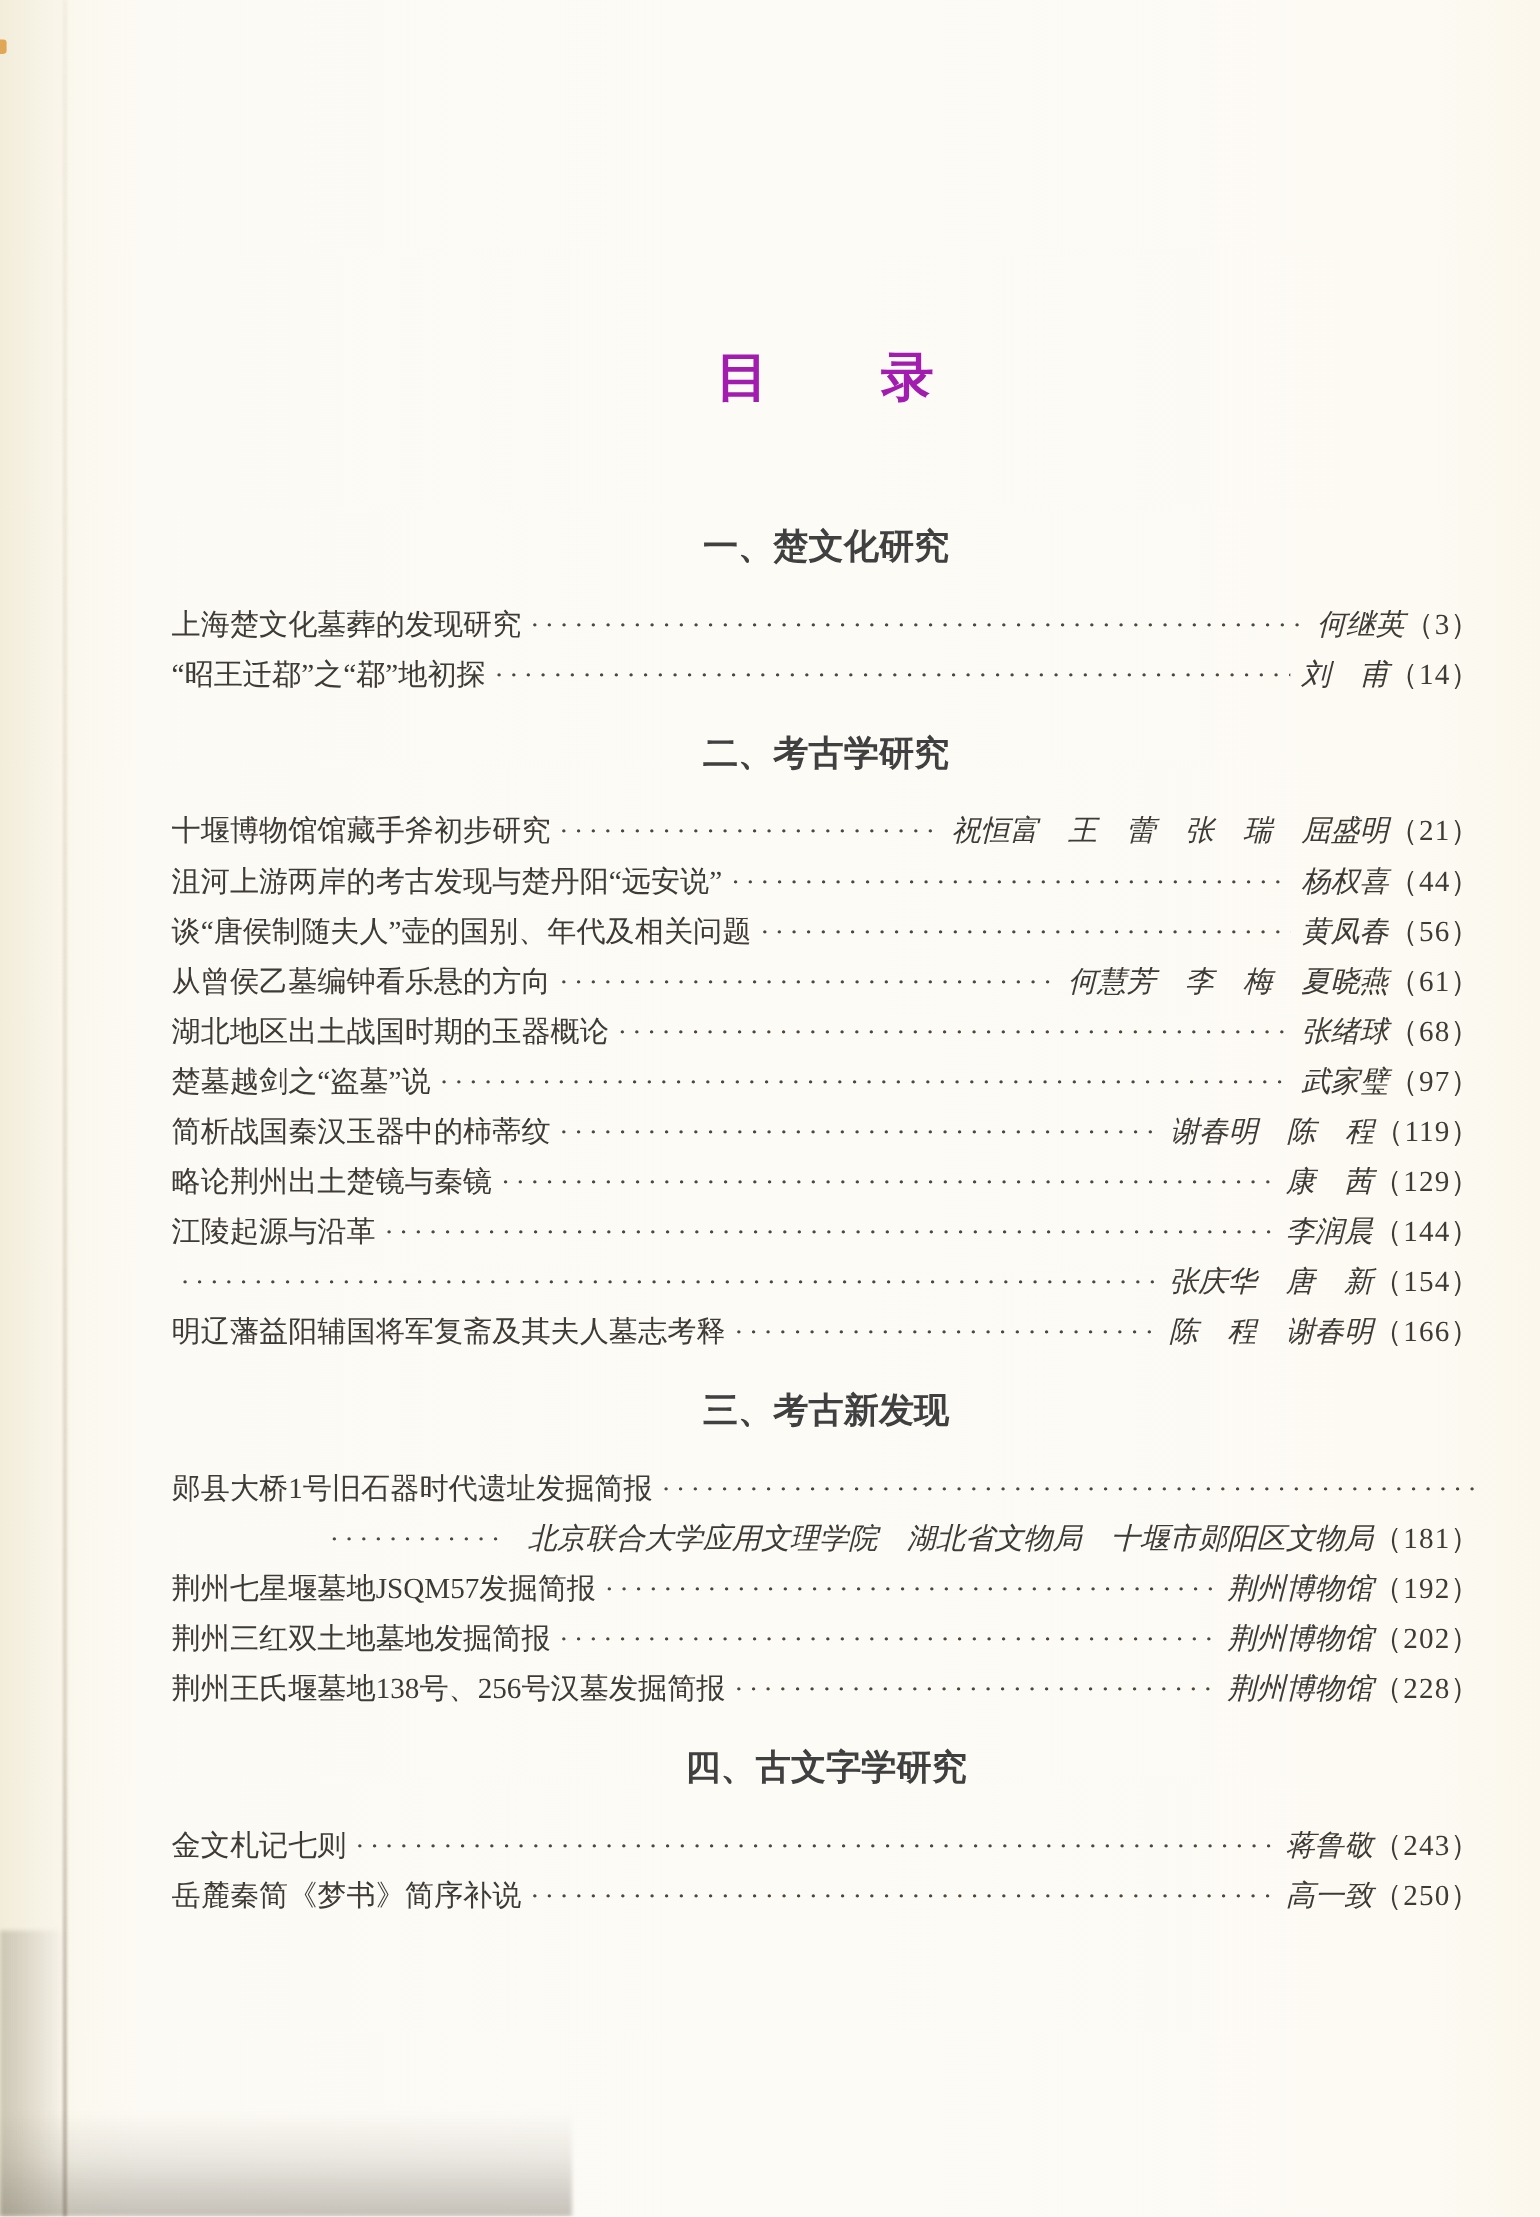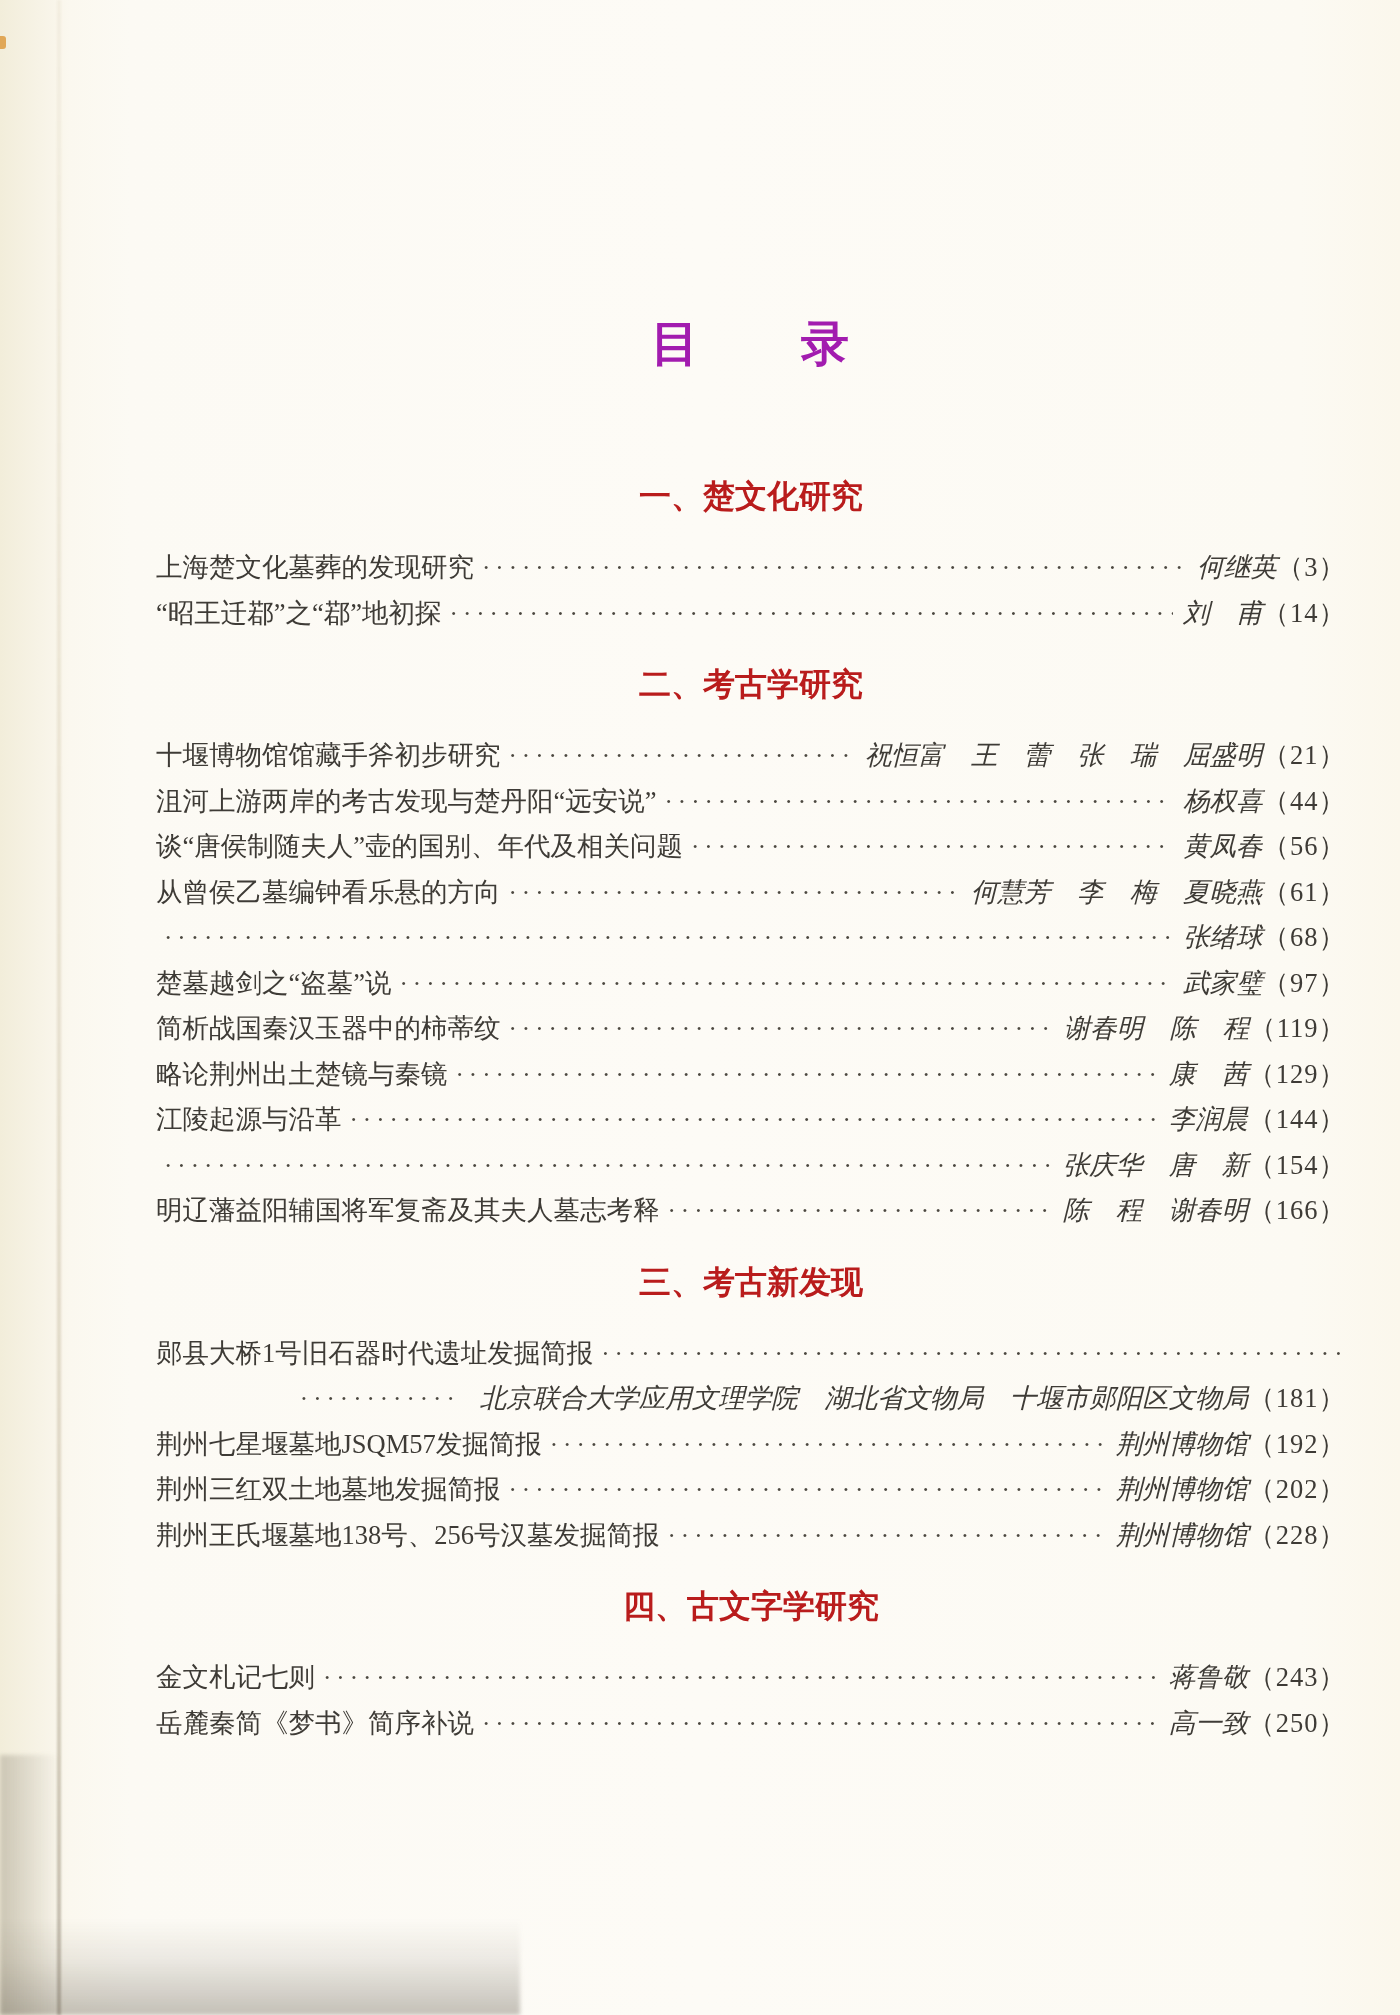--- a/index.html
+++ b/index.html
@@ -68,21 +68,21 @@
     text-align: center;
     color: #a21caf;
     letter-spacing: 2px;
   }
   .section-heading {
     margin: 32px 0 33px 0;
     font-size: 32px;
     line-height: 32px;
     font-weight: bold;
     text-align: center;
-    color: #b91c1c;
+    color: #404040;
   }
   .toc-section:first-of-type .section-heading {
     margin-top: 112px;
   }
 
   .entry-row, .continuation-row {
     display: flex;
     align-items: baseline;
     height: 45.5px;
     line-height: 45.5px;
@@ -172,20 +172,21 @@
   </div>
 
   <div class="entry-row">
     <span class="entry-title">从曾侯乙墓编钟看乐悬的方向</span>
     <span class="dots">································································································································································</span>
     <span class="entry-authors">何慧芳　李　梅　夏晓燕</span>
     <span class="entry-page">（61）</span>
   </div>
 
   <div class="entry-row">
+    <span class="entry-title">湖北地区出土战国时期的玉器概论</span>
     <span class="dots">································································································································································</span>
     <span class="entry-authors">张绪球</span>
     <span class="entry-page">（68）</span>
   </div>
 
   <div class="entry-row">
     <span class="entry-title">楚墓越剑之“盗墓”说</span>
     <span class="dots">································································································································································</span>
     <span class="entry-authors">武家璧</span>
     <span class="entry-page">（97）</span>

